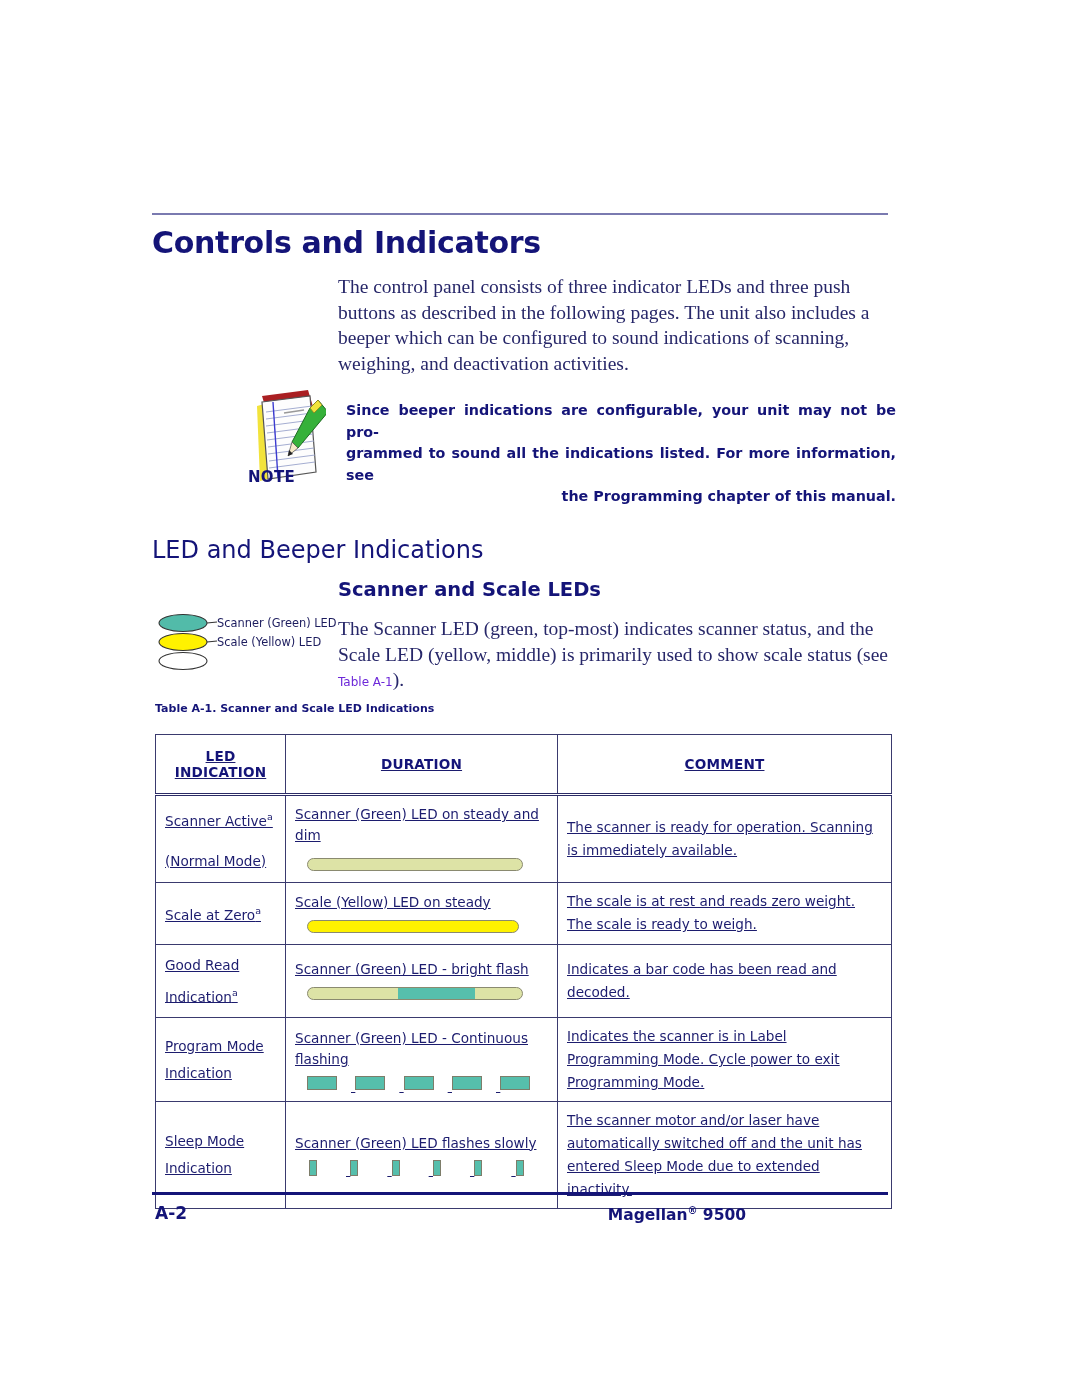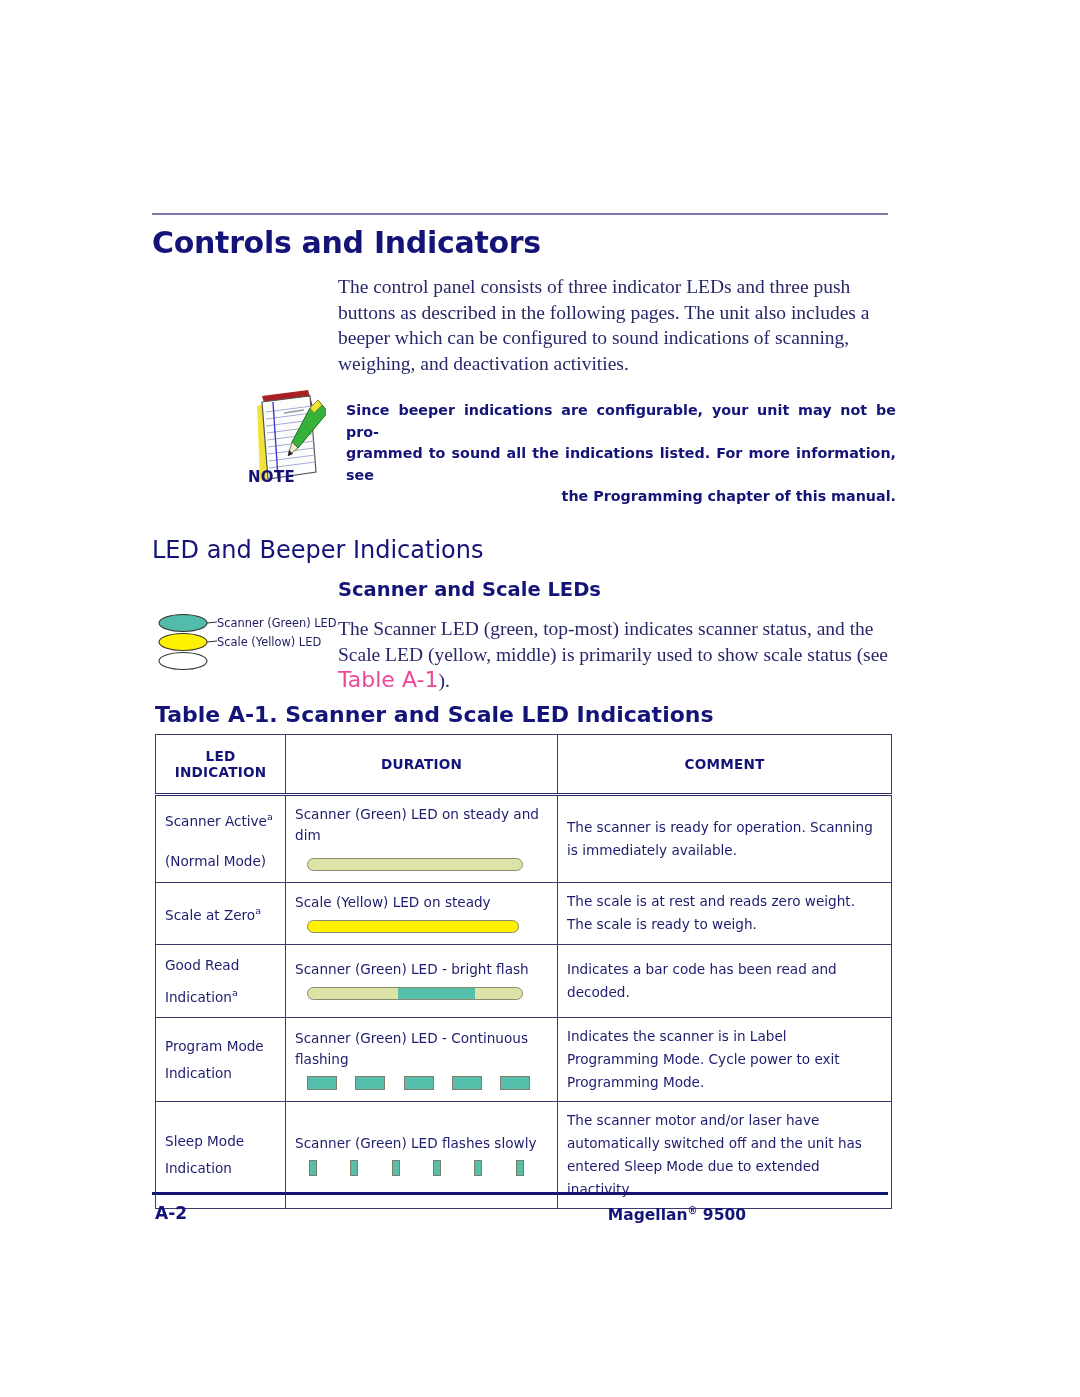--- a/index.html
+++ b/index.html
@@ -121,43 +121,44 @@
   
   .para2 {
     position: absolute;
     left: 338px; top: 616px;
     width: 572px;
     font-family: "Liberation Serif", serif;
     font-size: 19.5px;
     line-height: 25.5px;
     color: #272769;
   }
-  .link { color: #ec4899; font-family: "DejaVu Sans", sans-serif; font-size: 22px; margin-top: 28px; }
+  .link { color: #6d28d9; font-family: "DejaVu Sans", sans-serif; font-size: 12px; margin-top: 28px; }
 
   
   .tbl-caption {
     position: absolute;
     left: 155px; top: 702px;
     font-family: "DejaVu Sans", sans-serif;
     font-weight: bold;
-    font-size: 22px;
+    font-size: 11px;
     color: #141478;
     white-space: nowrap;
   }
 
   
   table.led-table {
     position: absolute;
     left: 155px; top: 734px;
     width: 736px;
     border-collapse: collapse;
     font-family: "DejaVu Sans", sans-serif;
     font-size: 13.6px;
     color: #1c1c6e;
     table-layout: fixed;
+    text-decoration: underline;
   }
   table.led-table td, table.led-table th {
     border: 1px solid #3a3a6e;
     vertical-align: middle;
     padding: 7px 9px;
   }
   table.led-table thead th {
     font-weight: bold;
     text-align: center;
     font-size: 13.6px;

